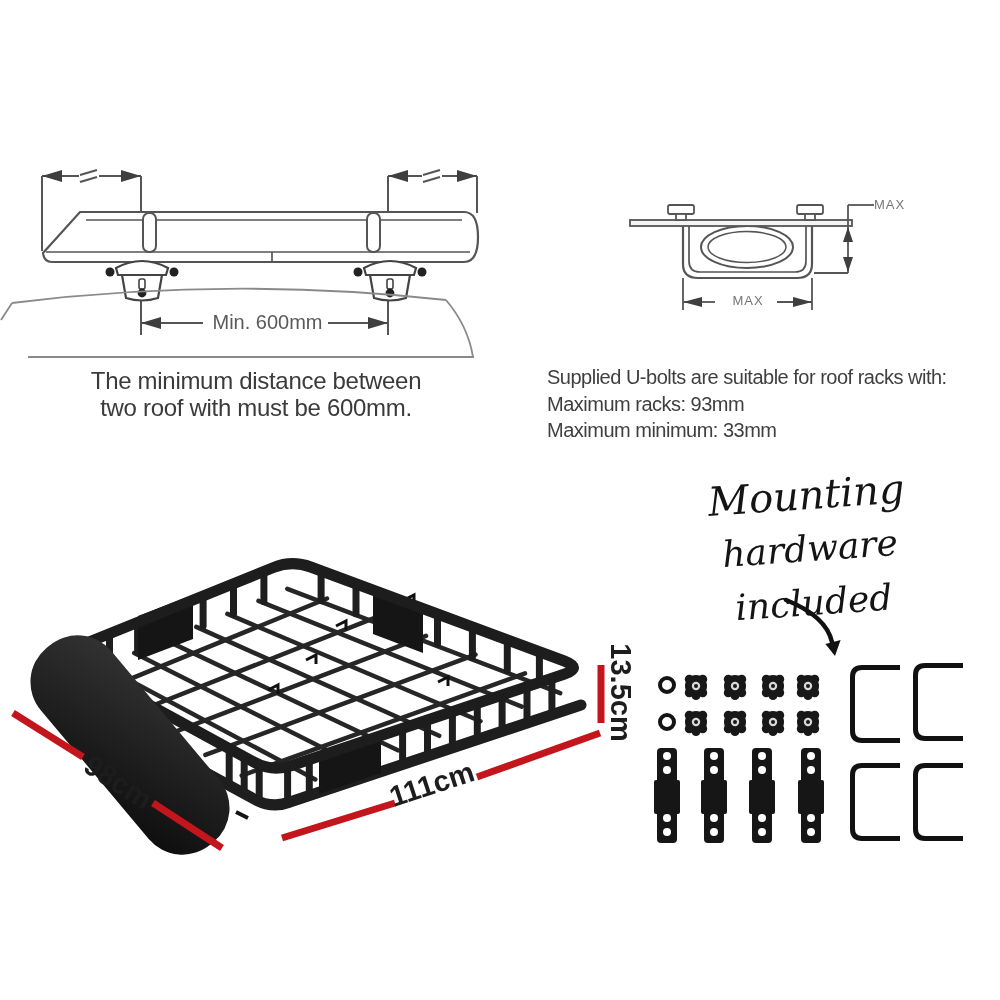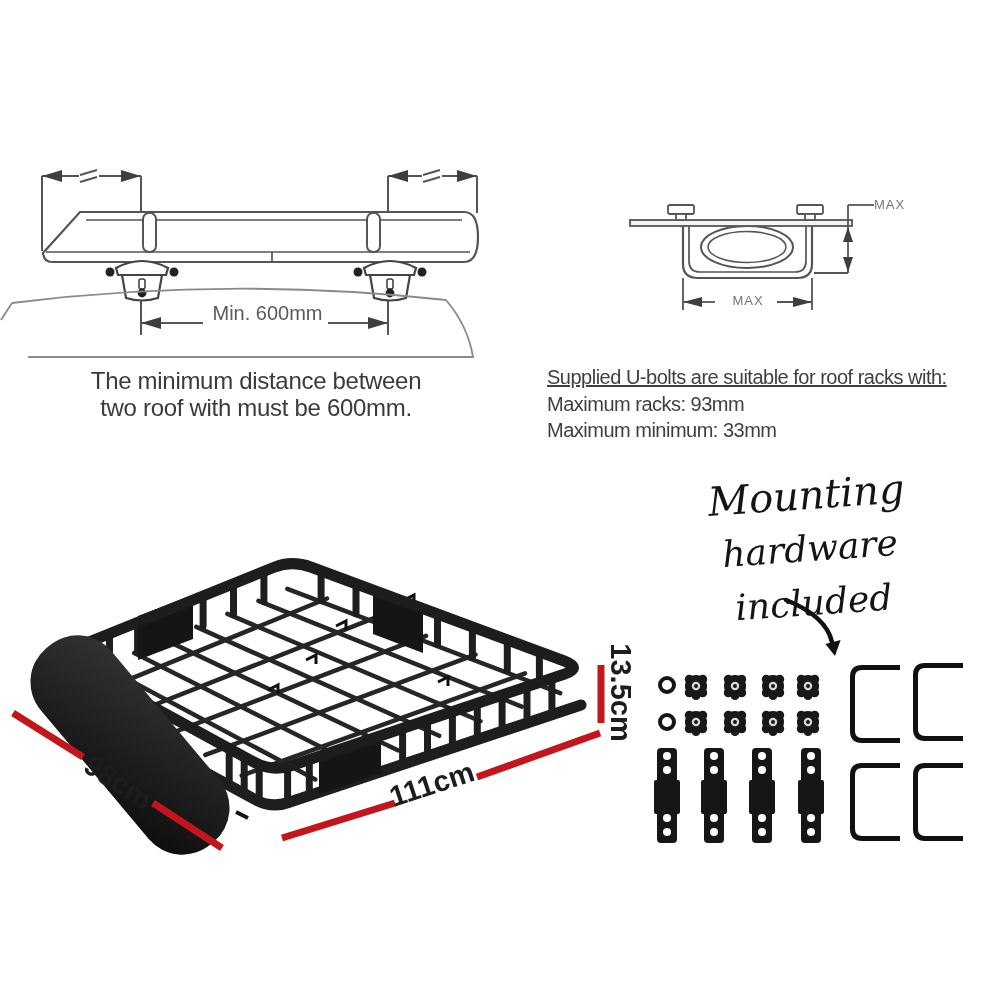--- a/index.html
+++ b/index.html
@@ -85,21 +85,21 @@
     <g stroke="#555" stroke-width="2" fill="none">
       <line x1="141" y1="173" x2="203" y2="173"></line>
       <line x1="328" y1="173" x2="388" y2="173"></line>
     </g>
     <g fill="#3f3f3f">
       <polygon points="141,173 161,167 161,179"></polygon>
       <polygon points="388,173 368,167 368,179"></polygon>
     </g>
   </svg>
 
-  <div class="abs dimtext" style="left:205px;top:302px;width:125px;">Min. 600mm</div>
+  <div class="abs dimtext" style="left:205px;top:311px;width:125px;">Min. 600mm</div>
 
   <div class="abs caption" style="left:0;top:367px;width:512px;">
     <span style="display:block;">The minimum distance between</span>
     <span style="display:block;">two roof with must be 600mm.</span>
   </div>
 
   <svg class="abs" style="left:610px;top:180px;" width="400" height="150" viewBox="0 0 400 150">
 
     <path d="M73 46 V84 Q73 98 88 98 H187 Q202 98 202 84 V46" fill="none" stroke="#555" stroke-width="2.2"></path>
     <path d="M79 46 V81 Q79 92 90 92 H185 Q196 92 196 81 V46" fill="none" stroke="#555" stroke-width="1.7"></path>
@@ -135,21 +135,21 @@
     <g fill="#3f3f3f">
       <polygon points="73,122 92,117 92,127"></polygon>
       <polygon points="202,122 183,117 183,127"></polygon>
     </g>
   </svg>
 
   <div class="abs maxtext" style="left:874px;top:197px;">MAX</div>
   <div class="abs maxtext" style="left:718px;top:293px;width:60px;text-align:center;">MAX</div>
 
   <div class="abs notes" style="left:547px;top:364px;width:440px;">
-    <span style="display:block;text-decoration:underline;">Supplied U-bolts are suitable for roof racks with:</span>
+    <span style="display:block;">Supplied U-bolts are suitable for roof racks with:</span>
     <span style="display:block;">Maximum racks: 93mm</span>
     <span style="display:block;">Maximum minimum: 33mm</span>
   </div>
 
   <svg class="abs" style="left:10px;top:540px;" width="620" height="380" viewBox="0 0 620 380">
     <defs>
       <linearGradient id="fairGrad" x1="0" y1="0" x2="1" y2="1">
         <stop offset="0" stop-color="#343434"></stop>
         <stop offset="1" stop-color="#0c0c0c"></stop>
       </linearGradient>

